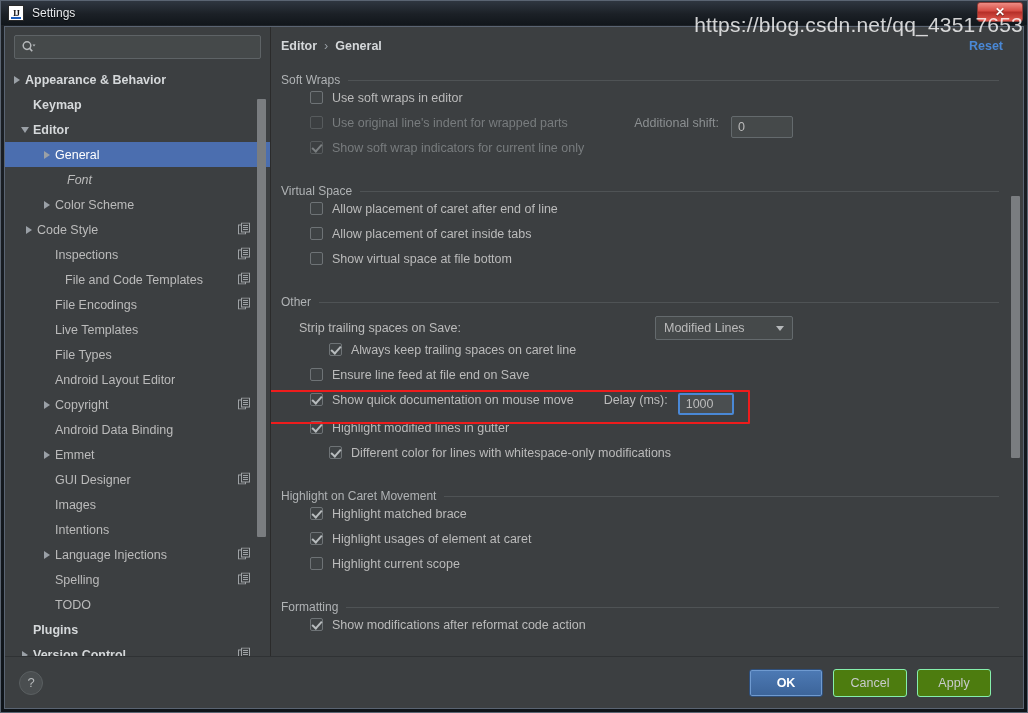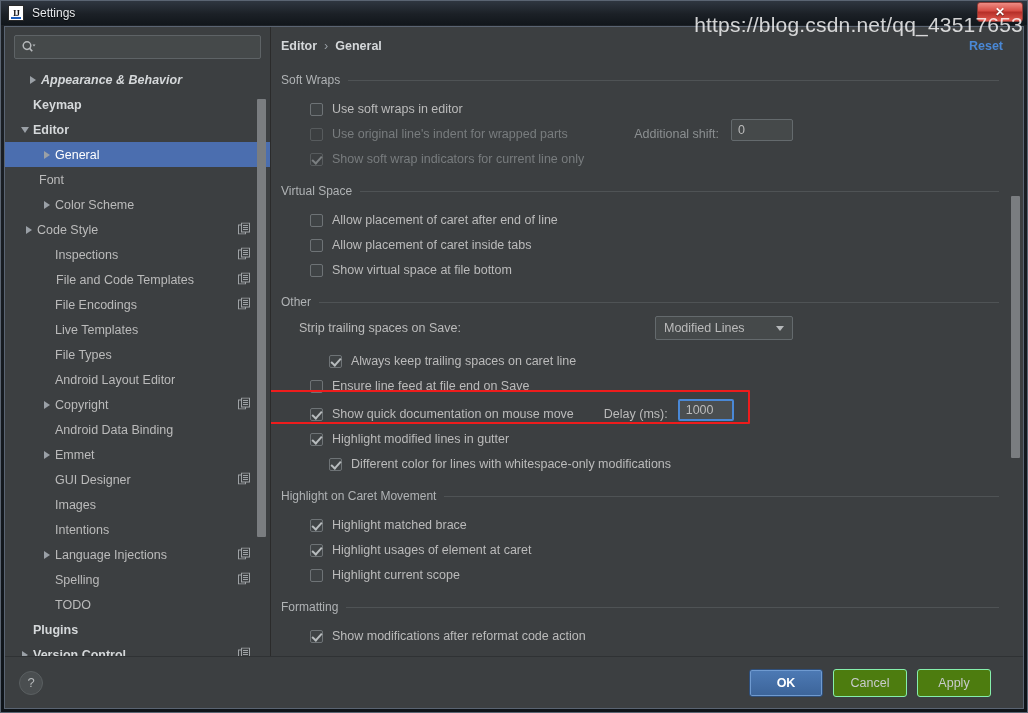--- a/index.html
+++ b/index.html
@@ -227,21 +227,21 @@
     white-space: nowrap;
   }
   .group-rule {
     flex: 1 1 auto;
     height: 1px;
     background: #4f5355;
   }
 
   .opt-row {
     display: flex;
-    align-items: flex-end;
+    align-items: flex-start;
     height: 25px;
     padding-left: 29px;
   }
   .opt-row.indent2 { padding-left: 48px; }
 
   .cb {
     width: 13px; height: 13px;
     flex: 0 0 13px;
     border: 1px solid #6e7376;
     background: #3f4345;
@@ -427,21 +427,21 @@
                 <line x1="8.7" y1="8.4" x2="11.2" y2="11.2" stroke="#b6b9bb" stroke-width="1.6"></line>
                 <polygon points="11.5,4.4 14.5,4.4 13,6.6" fill="#b6b9bb"></polygon>
               </svg>
             </span>
             <input class="search-input" type="text" placeholder="" style="">
           </div>
         </div>
 
         <div class="tree">
           <div class="tree-inner" id="tree-inner">
-              <div class="tree-row bold" style="padding-left: 20px; font-style: italic;">
+              <div class="tree-row bold" style="padding-left: 4px;">
                 <span class="twisty">
                   <span class="tri-right"></span>
                 </span>
                 <span class="tree-label">Appearance &amp; Behavior</span>
               </div>
               <div class="tree-row bold" style="padding-left: 12px;">
                 <span class="twisty"></span>
                 <span class="tree-label">Keymap</span>
               </div>
               <div class="tree-row bold" style="padding-left: 12px;">
@@ -449,21 +449,21 @@
                   <span class="tri-down"></span>
                 </span>
                 <span class="tree-label">Editor</span>
               </div>
               <div class="tree-row selected" style="padding-left: 34px;">
                 <span class="twisty">
                   <span class="tri-right"></span>
                 </span>
                 <span class="tree-label">General</span>
               </div>
-              <div class="tree-row" style="padding-left: 18px;">
+              <div class="tree-row" style="padding-left: 46px; font-style: italic;">
                 <span class="twisty"></span>
                 <span class="tree-label">Font</span>
               </div>
               <div class="tree-row" style="padding-left: 34px;">
                 <span class="twisty">
                   <span class="tri-right"></span>
                 </span>
                 <span class="tree-label">Color Scheme</span>
               </div>
               <div class="tree-row" style="padding-left: 16px; align-items: center;">
@@ -483,21 +483,21 @@
                 <span class="twisty"></span>
                 <span class="tree-label">Inspections</span>
                 <span class="copy-ico"><svg width="12" height="12" viewBox="0 0 12 12">
                     <rect x="0.5" y="2.5" width="7" height="9" fill="none" stroke="#9fa3a6" stroke-width="1"></rect>
                     <rect x="3.5" y="0.5" width="8" height="9" fill="#3c3f41" stroke="#9fa3a6" stroke-width="1"></rect>
                     <line x1="5" y1="3" x2="10" y2="3" stroke="#9fa3a6" stroke-width="1"></line>
                     <line x1="5" y1="5" x2="10" y2="5" stroke="#9fa3a6" stroke-width="1"></line>
                     <line x1="5" y1="7" x2="10" y2="7" stroke="#9fa3a6" stroke-width="1"></line>
                   </svg></span>
               </div>
-              <div class="tree-row" style="padding-left: 35px;">
+              <div class="tree-row" style="padding-left: 44px;">
                 <span class="twisty"></span>
                 <span class="tree-label">File and Code Templates</span>
                 <span class="copy-ico"><svg width="12" height="12" viewBox="0 0 12 12">
                     <rect x="0.5" y="2.5" width="7" height="9" fill="none" stroke="#9fa3a6" stroke-width="1"></rect>
                     <rect x="3.5" y="0.5" width="8" height="9" fill="#3c3f41" stroke="#9fa3a6" stroke-width="1"></rect>
                     <line x1="5" y1="3" x2="10" y2="3" stroke="#9fa3a6" stroke-width="1"></line>
                     <line x1="5" y1="5" x2="10" y2="5" stroke="#9fa3a6" stroke-width="1"></line>
                     <line x1="5" y1="7" x2="10" y2="7" stroke="#9fa3a6" stroke-width="1"></line>
                   </svg></span>
               </div>

